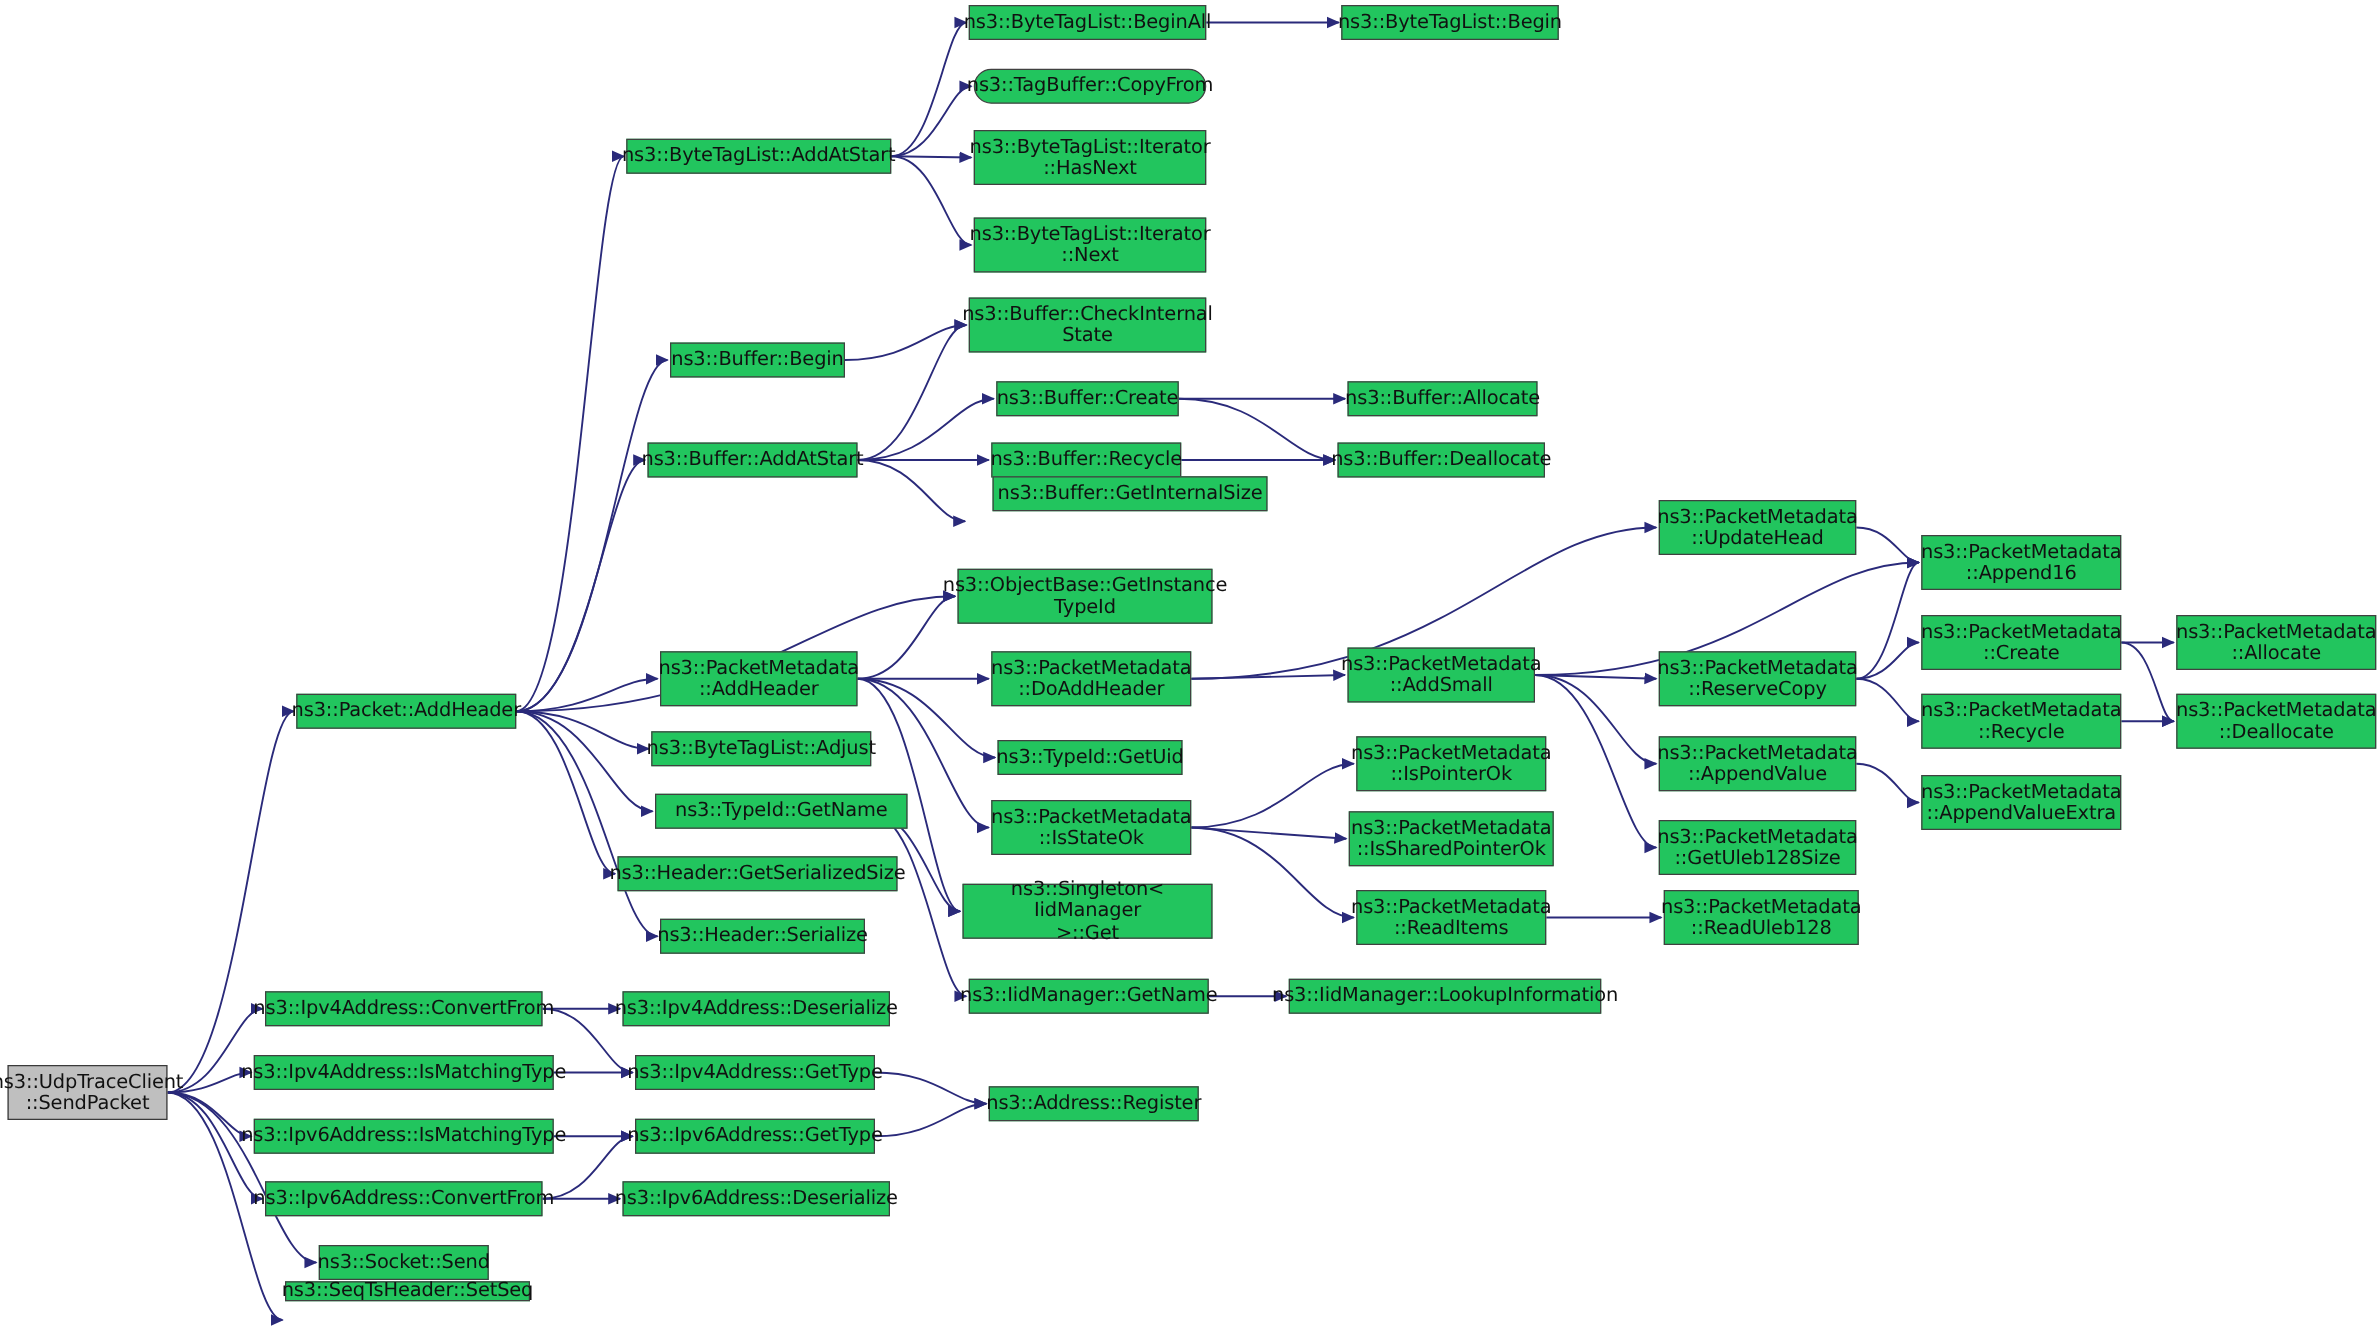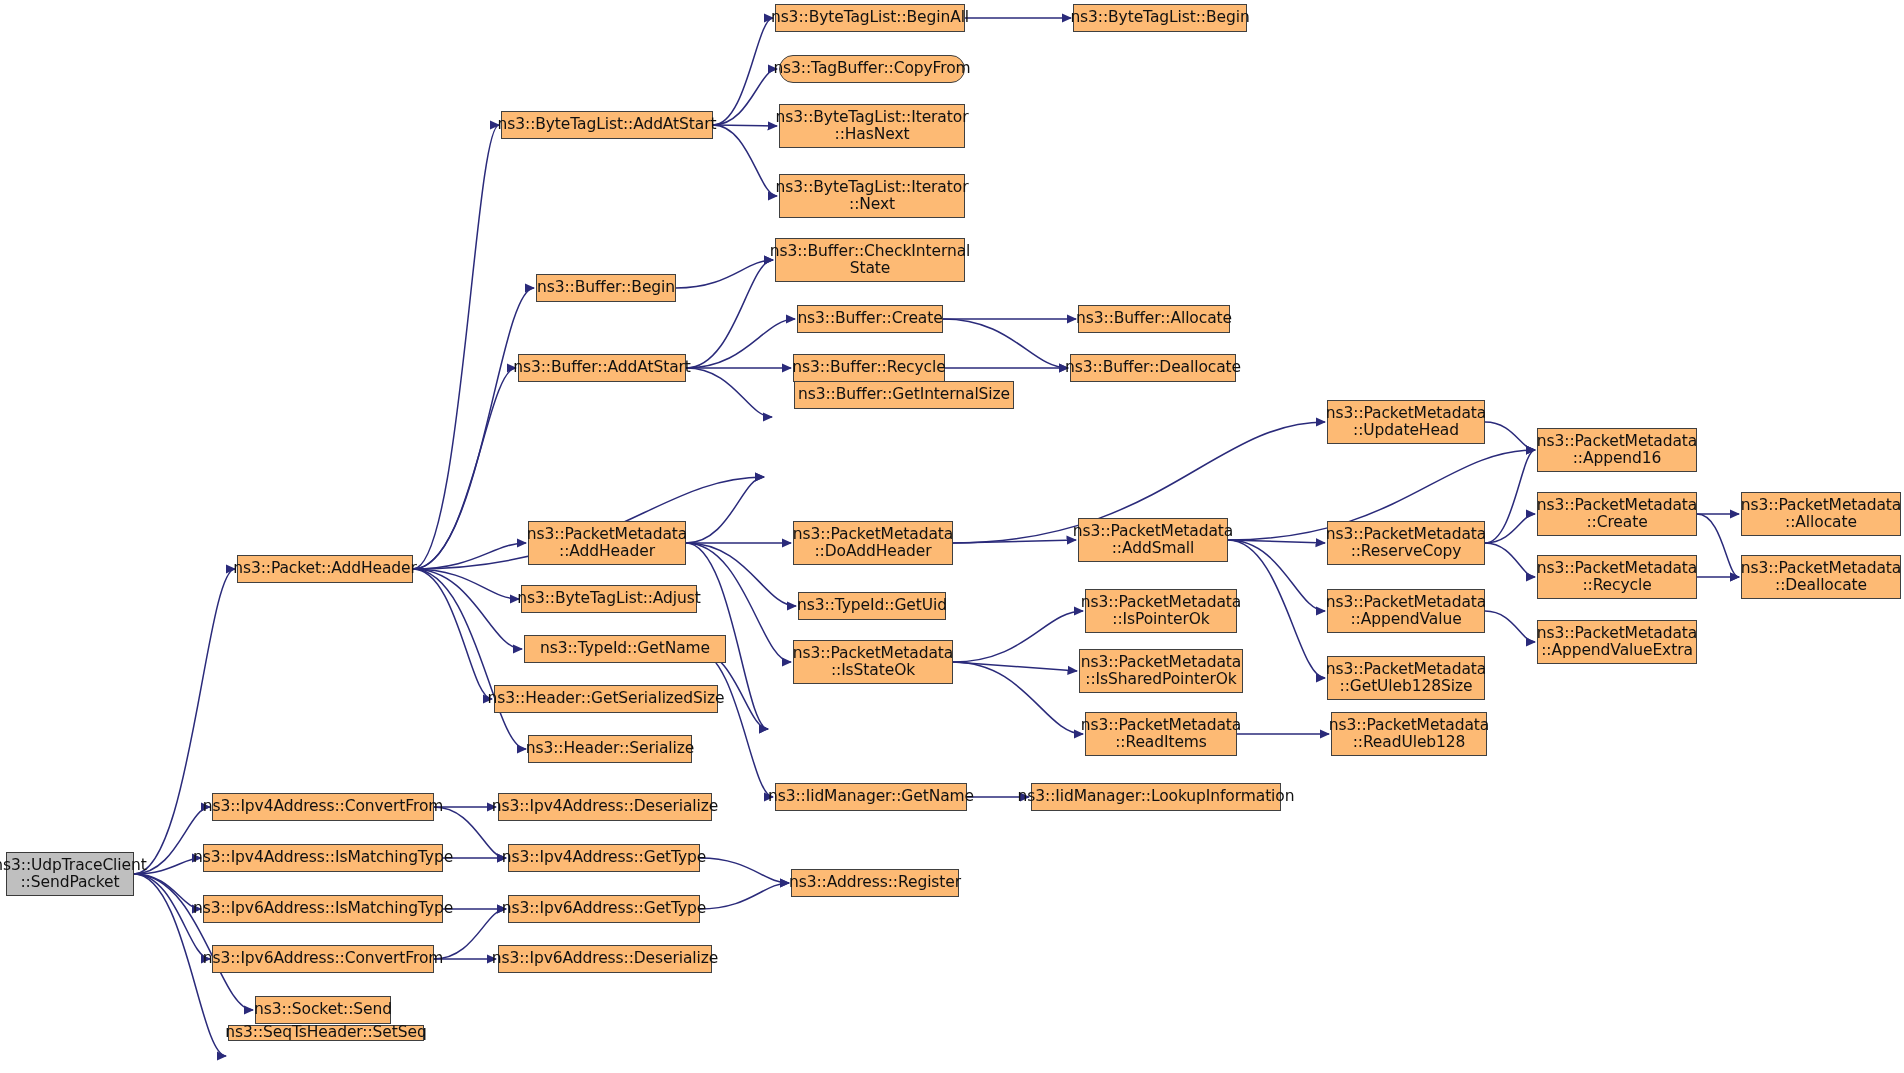--- a/index.html
+++ b/index.html
@@ -1,20 +1,20 @@
 <!DOCTYPE html>
 <html><head>
 <meta charset="utf-8">
 <style>
   html,body{margin:0;padding:0;background:#ffffff;}
   body{font-family:"DejaVu Sans","Liberation Sans",sans-serif;}
   #canvas{position:relative;width:1904px;height:1073px;background:#ffffff;overflow:hidden;}
   svg#edges{position:absolute;left:0;top:0;width:1904px;height:1073px;}
   .node{position:absolute;box-sizing:border-box;display:flex;align-items:center;
-         justify-content:center;text-align:center;background:#fdba74;
+         justify-content:center;text-align:center;background:#22c55e;
          border:1.4px solid #404040;color:#111111;font-size:15.5px;line-height:1.12;
          letter-spacing:-0.1px;white-space:pre-line;padding:0 4px;}
   .node.root{background:#bfbfbf;border-color:#3a3a3a;}
 </style>
 </head>
 <body>
 
 <div id="canvas">
   <svg id="edges" viewBox="0 0 1904 1073" xmlns="http://www.w3.org/2000/svg">
       <defs>
@@ -99,27 +99,31 @@
 ::Next</span></div>
     <div class="node" style="left: 536px; top: 274px; width: 140px; height: 28px; text-align: center;"><span>ns3::Buffer::Begin</span></div>
     <div class="node" style="left: 518px; top: 354px; width: 168px; height: 28px;"><span>ns3::Buffer::AddAtStart</span></div>
     <div class="node" style="left: 775px; top: 238px; width: 190px; height: 44px;"><span>ns3::Buffer::CheckInternal
 State</span></div>
     <div class="node" style="left: 797px; top: 305px; width: 146px; height: 28px;"><span>ns3::Buffer::Create</span></div>
     <div class="node" style="left: 793px; top: 354px; width: 152px; height: 28px;"><span>ns3::Buffer::Recycle</span></div>
     <div class="node" style="left: 774px; top: 381px; width: 220px; height: 28px; margin-left: 20px;"><span>ns3::Buffer::GetInternalSize</span></div>
     <div class="node" style="left: 1078px; top: 305px; width: 152px; height: 28px;"><span>ns3::Buffer::Allocate</span></div>
     <div class="node" style="left: 1070px; top: 354px; width: 166px; height: 28px;"><span>ns3::Buffer::Deallocate</span></div>
+    <div class="node" style="left: 766px; top: 455px; width: 204px; height: 44px;"><span>ns3::ObjectBase::GetInstance
+TypeId</span></div>
     <div class="node" style="left: 528px; top: 521px; width: 158px; height: 44px;"><span>ns3::PacketMetadata
 ::AddHeader</span></div>
     <div class="node" style="left: 793px; top: 521px; width: 160px; height: 44px;"><span>ns3::PacketMetadata
 ::DoAddHeader</span></div>
     <div class="node" style="left: 798px; top: 592px; width: 148px; height: 28px;"><span>ns3::TypeId::GetUid</span></div>
     <div class="node" style="left: 793px; top: 640px; width: 160px; height: 44px;"><span>ns3::PacketMetadata
 ::IsStateOk</span></div>
+    <div class="node" style="left: 770px; top: 707px; width: 200px; height: 44px;"><span>ns3::Singleton&lt; IidManager
+&gt;::Get</span></div>
     <div class="node" style="left: 775px; top: 783px; width: 192px; height: 28px;"><span>ns3::IidManager::GetName</span></div>
     <div class="node" style="left: 1031px; top: 783px; width: 250px; height: 28px;"><span>ns3::IidManager::LookupInformation</span></div>
     <div class="node" style="left: 521px; top: 585px; width: 176px; height: 28px;"><span>ns3::ByteTagList::Adjust</span></div>
     <div class="node" style="left: 524px; top: 635px; width: 202px; height: 28px;"><span>ns3::TypeId::GetName</span></div>
     <div class="node" style="left: 494px; top: 685px; width: 224px; height: 28px;"><span>ns3::Header::GetSerializedSize</span></div>
     <div class="node" style="left: 528px; top: 735px; width: 164px; height: 28px;"><span>ns3::Header::Serialize</span></div>
     <div class="node" style="left: 1078px; top: 518px; width: 150px; height: 44px;"><span>ns3::PacketMetadata
 ::AddSmall</span></div>
     <div class="node" style="left: 1085px; top: 589px; width: 152px; height: 44px;"><span>ns3::PacketMetadata
 ::IsPointerOk</span></div>

